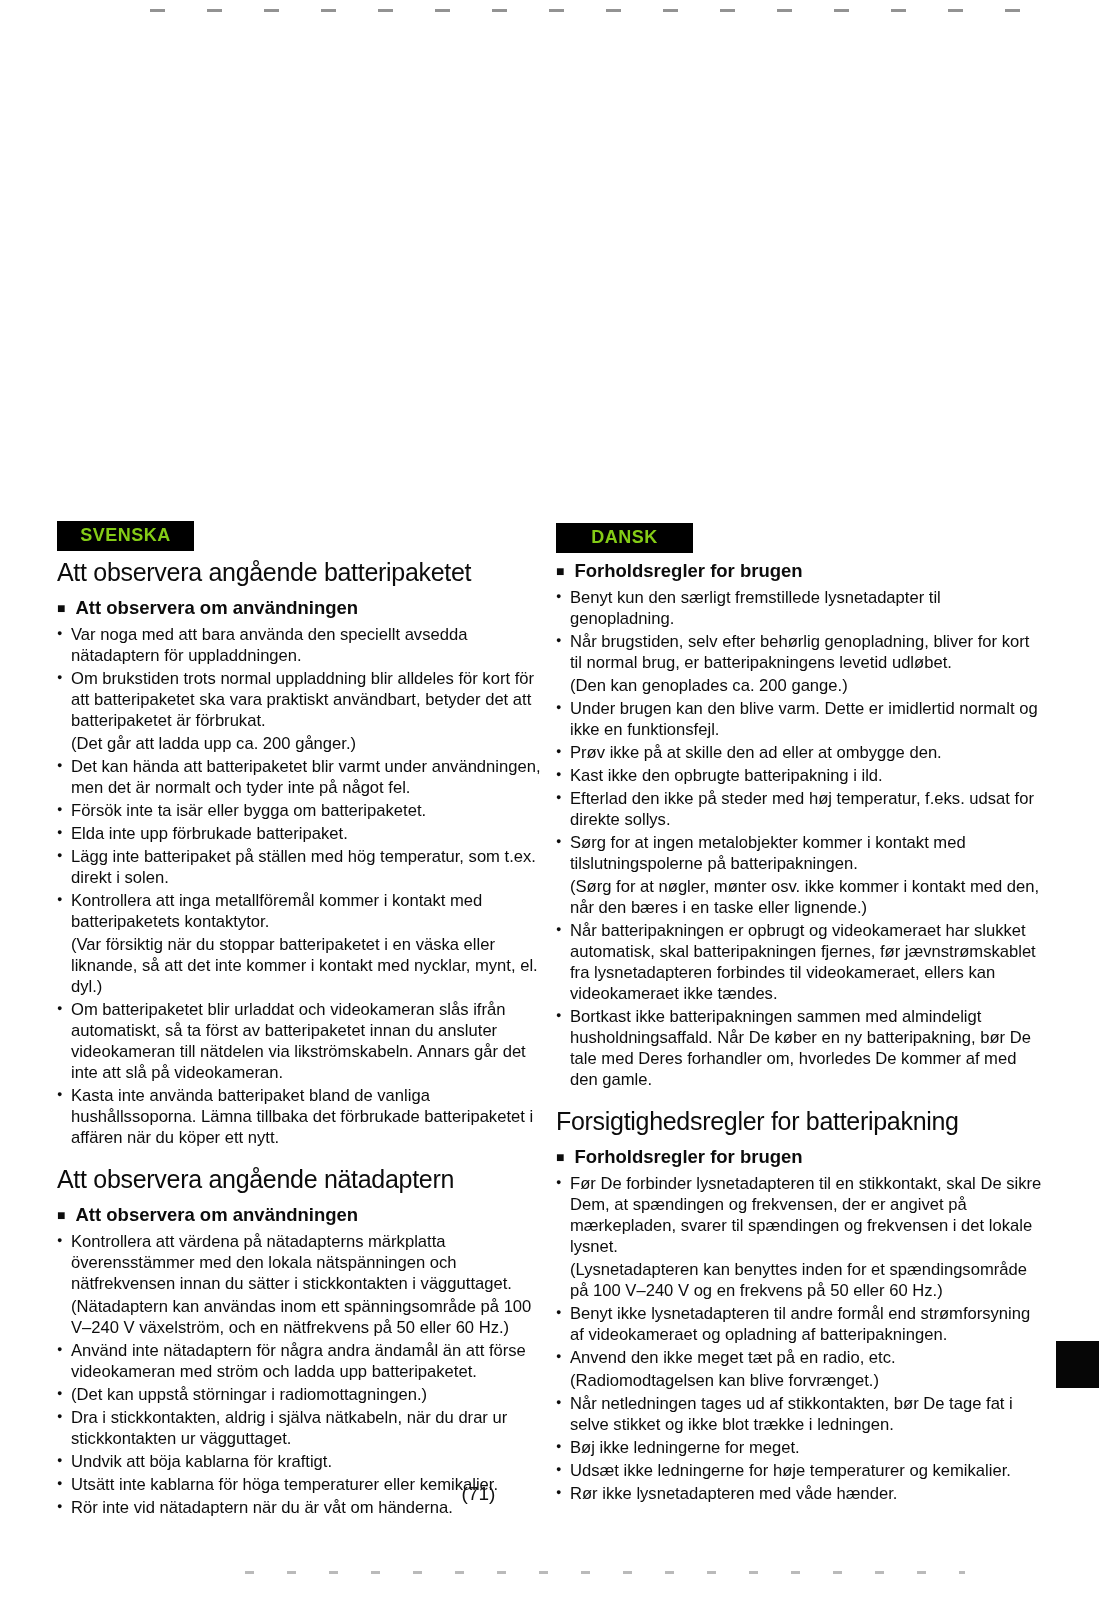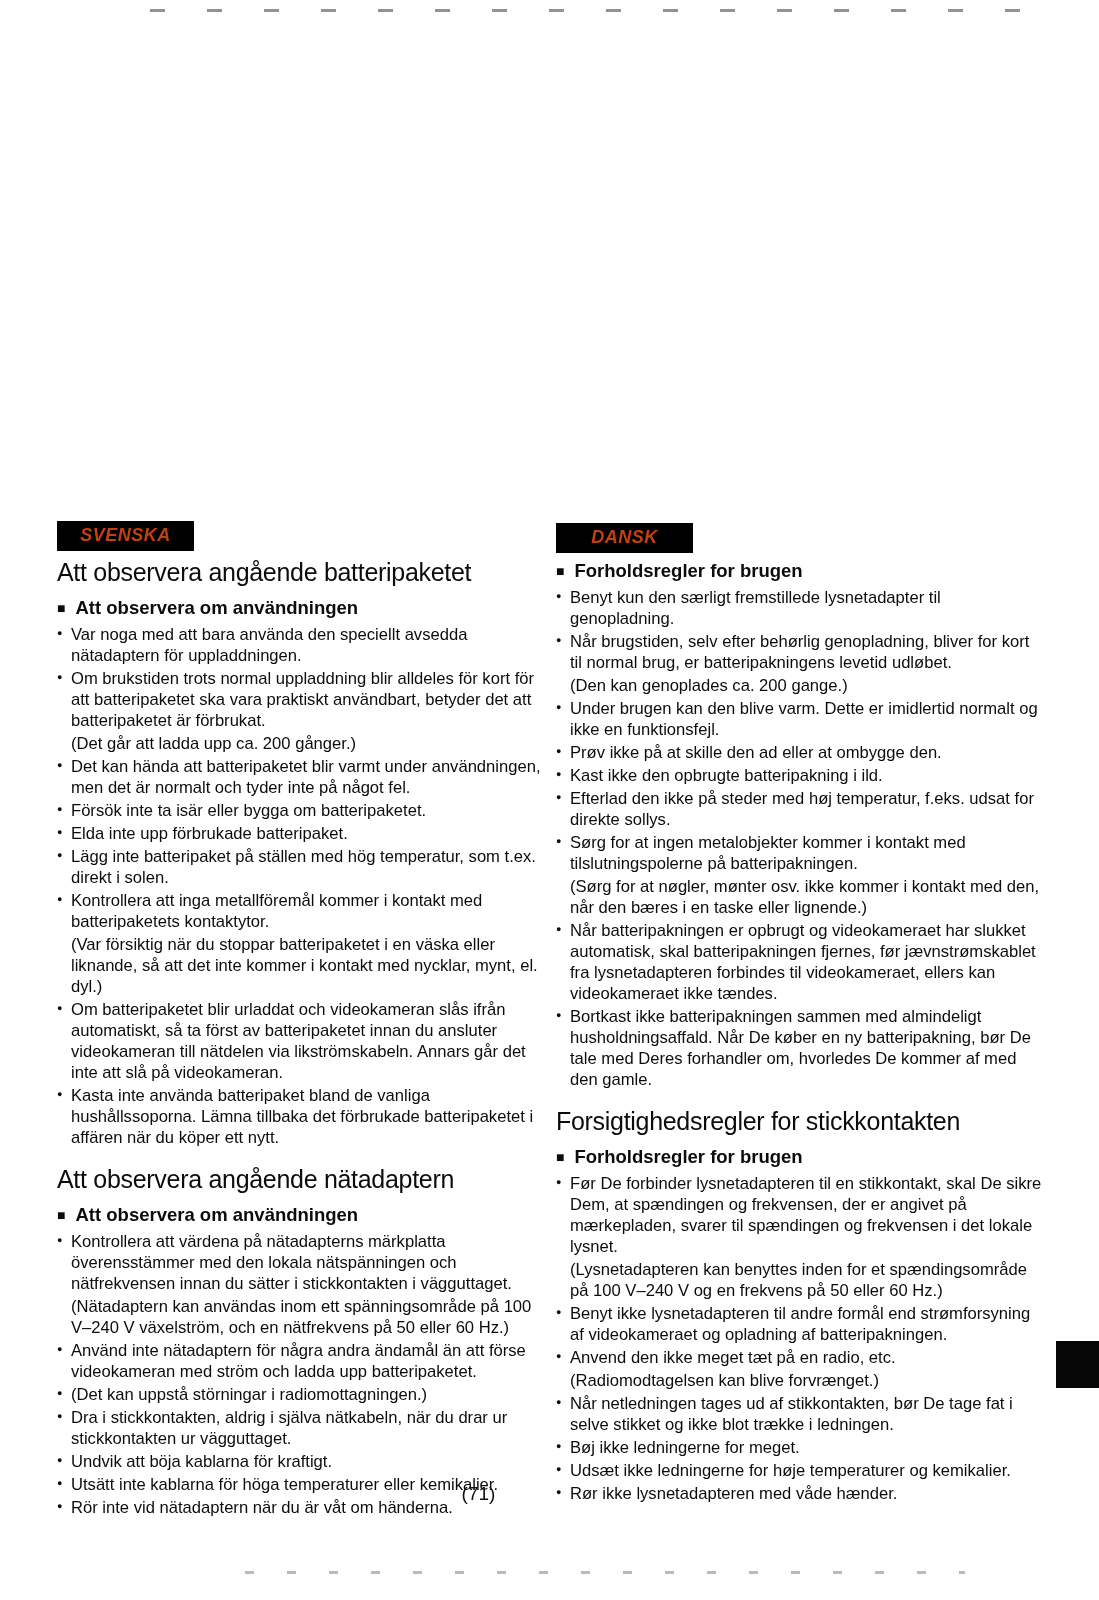--- a/index.html
+++ b/index.html
@@ -13,23 +13,23 @@
     background:repeating-linear-gradient(90deg,#3a3a3a 0 15px,transparent 15px 57px);
   }
   .scan-strip.bottom{
     top:1571px;left:245px;width:720px;opacity:.45;
     background:repeating-linear-gradient(90deg,#666 0 9px,transparent 9px 42px);
   }
   .col{position:absolute;width:489px;}
   .col.left{left:57px;top:521px;}
   .col.right{left:556px;top:523px;}
   .badge{
-    display:inline-block;background:#000;color:#c2410c;font-weight:bold;
+    display:inline-block;background:#000;color:#84cc16;font-weight:bold;
     font-size:18px;letter-spacing:.5px;width:137px;text-align:center;
-    padding:4px 0 5px;margin-bottom:7px;font-style:italic;
+    padding:4px 0 5px;margin-bottom:7px;
   }
   .doc-section + .doc-section{margin-top:17px;}
   .sec-title{
     font-size:25px;font-weight:normal;margin:0 0 10px;letter-spacing:-.3px;line-height:1.15;
   }
   .sec-sub{
     font-size:18.5px;font-weight:bold;margin:0 0 5px;
     display:flex;align-items:center;gap:10px;line-height:1.2;
   }
   .sq{font-size:14px;line-height:1;}
@@ -185,21 +185,21 @@
               <span class="dot">●</span>
               <p class="main">Når batteripakningen er opbrugt og videokameraet har slukket automatisk, skal batteripakningen fjernes, før jævnstrømskablet fra lysnetadapteren forbindes til videokameraet, ellers kan videokameraet ikke tændes.</p>
             </div>
             <div class="bullet">
               <span class="dot">●</span>
               <p class="main">Bortkast ikke batteripakningen sammen med almindeligt husholdningsaffald. Når De køber en ny batteripakning, bør De tale med Deres forhandler om, hvorledes De kommer af med den gamle.</p>
             </div>
           </div>
         </section>
         <section class="doc-section">
-          <h2 class="sec-title">Forsigtighedsregler for stickkontakten</h2>
+          <h2 class="sec-title">Forsigtighedsregler for batteripakning</h2>
           <div class="sec-sub">
             <span class="sq">■</span>
             <span class="sub-label">Forholdsregler for brugen</span>
           </div>
           <div class="bullets">
             <div class="bullet">
               <span class="dot">●</span>
               <p class="main">Før De forbinder lysnetadapteren til en stikkontakt, skal De sikre Dem, at spændingen og frekvensen, der er angivet på mærkepladen, svarer til spændingen og frekvensen i det lokale lysnet.</p>
               <p class="note">(Lysnetadapteren kan benyttes inden for et spændingsområde på 100 V–240 V og en frekvens på 50 eller 60 Hz.)</p>
             </div>

